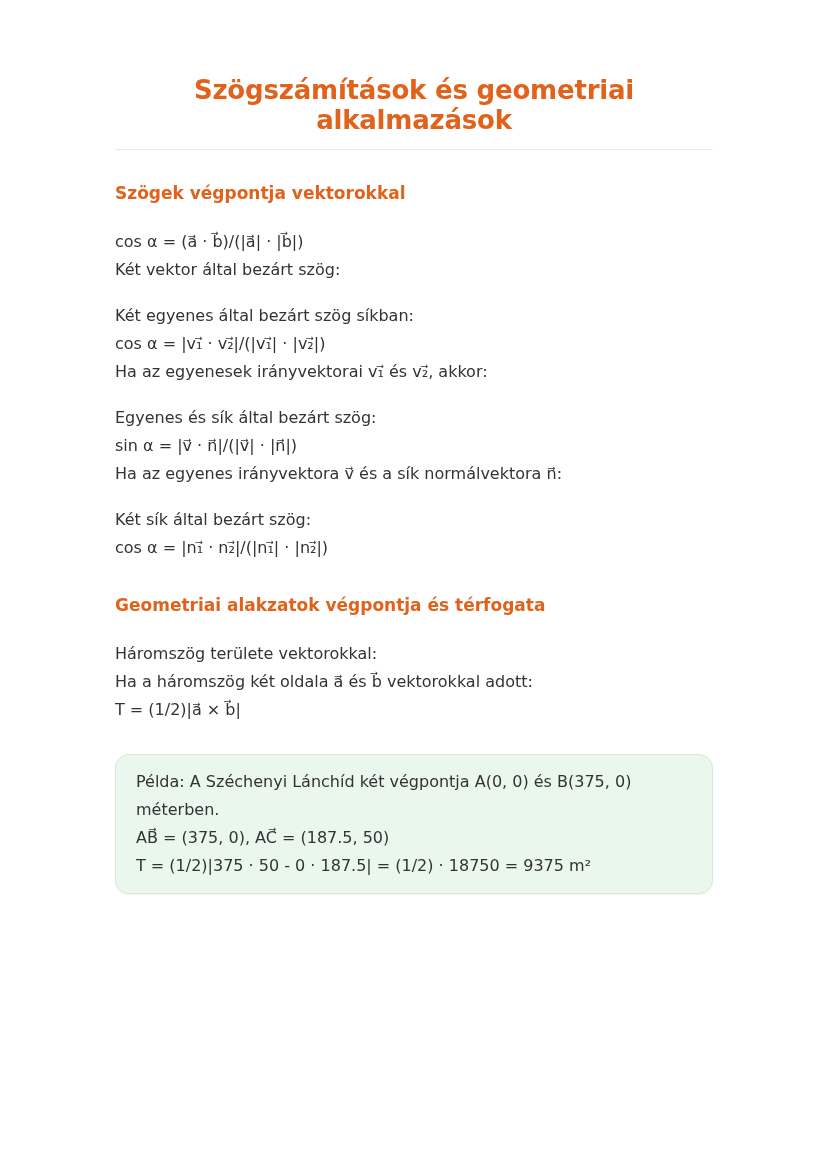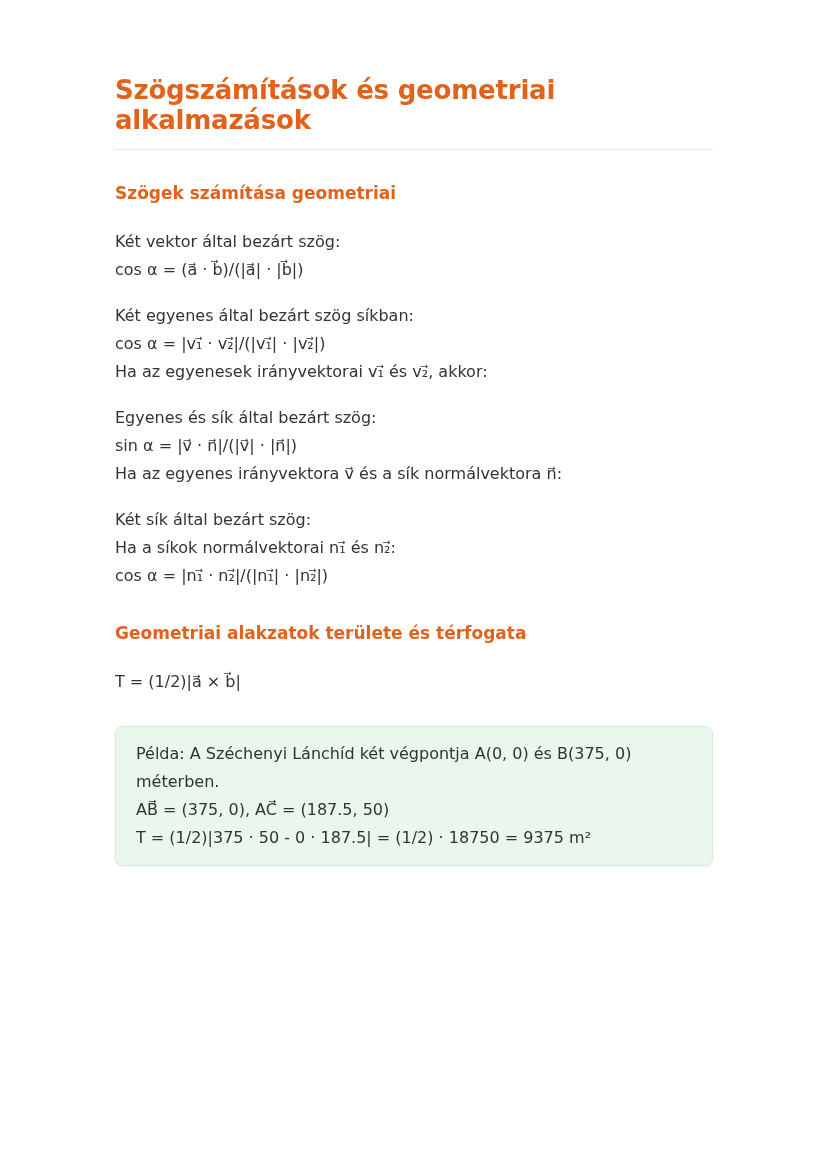--- a/index.html
+++ b/index.html
@@ -20,84 +20,86 @@
     padding: 75px 115px 40px 115px;
   }
   .page-title {
     font-size: 26px;
     font-weight: bold;
     color: #e0621b;
     margin: 0;
     padding: 0 0 14px 0;
     border-bottom: 1px solid #e8e8e8;
     letter-spacing: -0.2px;
+    text-align: center;
   }
   .section-heading {
     font-size: 17px;
     font-weight: bold;
     color: #e0621b;
     margin: 32px 0 24px 0;
     line-height: 22px;
   }
   .para {
     margin: 0 0 18px 0;
     font-size: 16px;
     line-height: 28px;
   }
   .line { display: block; }
   .example-box {
     box-sizing: border-box;
     margin-top: 30px;
     background: #eaf7ed;
     border: 1px solid #d8e8dc;
-    border-radius: 8px;
+    border-radius: 14px;
     padding: 13px 20px;
     font-size: 16px;
     line-height: 28px;
     box-shadow: 0 1px 2px rgba(0,0,0,0.05);
   }
 </style>
 </head>
 <body>
 
 <div class="page">
 
   <h1 class="page-title">Szögszámítások és geometriai alkalmazások</h1>
 
   <section>
-    <h2 class="section-heading">Szögek számítása geometriai</h2>
+    <h2 class="section-heading">Szögek végpontja vektorokkal</h2>
 
     <p class="para">
+      <span class="line">cos α = (a⃗ · b⃗)/(|a⃗| · |b⃗|)</span>
       <span class="line">Két vektor által bezárt szög:</span>
-      <span class="line">cos α = (a⃗ · b⃗)/(|a⃗| · |b⃗|)</span>
     </p>
 
     <p class="para">
       <span class="line">Két egyenes által bezárt szög síkban:</span>
       <span class="line">cos α = |v₁⃗ · v₂⃗|/(|v₁⃗| · |v₂⃗|)</span>
       <span class="line">Ha az egyenesek irányvektorai v₁⃗ és v₂⃗, akkor:</span>
     </p>
 
     <p class="para">
       <span class="line">Egyenes és sík által bezárt szög:</span>
       <span class="line">sin α = |v⃗ · n⃗|/(|v⃗| · |n⃗|)</span>
       <span class="line">Ha az egyenes irányvektora v⃗ és a sík normálvektora n⃗:</span>
     </p>
 
     <p class="para">
       <span class="line">Két sík által bezárt szög:</span>
-      <span class="line">Ha a síkok normálvektorai n₁⃗ és n₂⃗:</span>
       <span class="line">cos α = |n₁⃗ · n₂⃗|/(|n₁⃗| · |n₂⃗|)</span>
     </p>
   </section>
 
   <section>
-    <h2 class="section-heading">Geometriai alakzatok területe és térfogata</h2>
+    <h2 class="section-heading">Geometriai alakzatok végpontja és térfogata</h2>
 
     <p class="para">
+      <span class="line">Háromszög területe vektorokkal:</span>
+      <span class="line">Ha a háromszög két oldala a⃗ és b⃗ vektorokkal adott:</span>
       <span class="line">T = (1/2)|a⃗ × b⃗|</span>
     </p>
 
 
   </section>
 
   <aside class="example-box">
     <span class="line">Példa: A Széchenyi Lánchíd két végpontja A(0, 0) és B(375, 0) méterben.</span>
     <span class="line">AB⃗ = (375, 0), AC⃗ = (187.5, 50)</span>
     <span class="line">T = (1/2)|375 · 50 - 0 · 187.5| = (1/2) · 18750 = 9375 m²</span>

